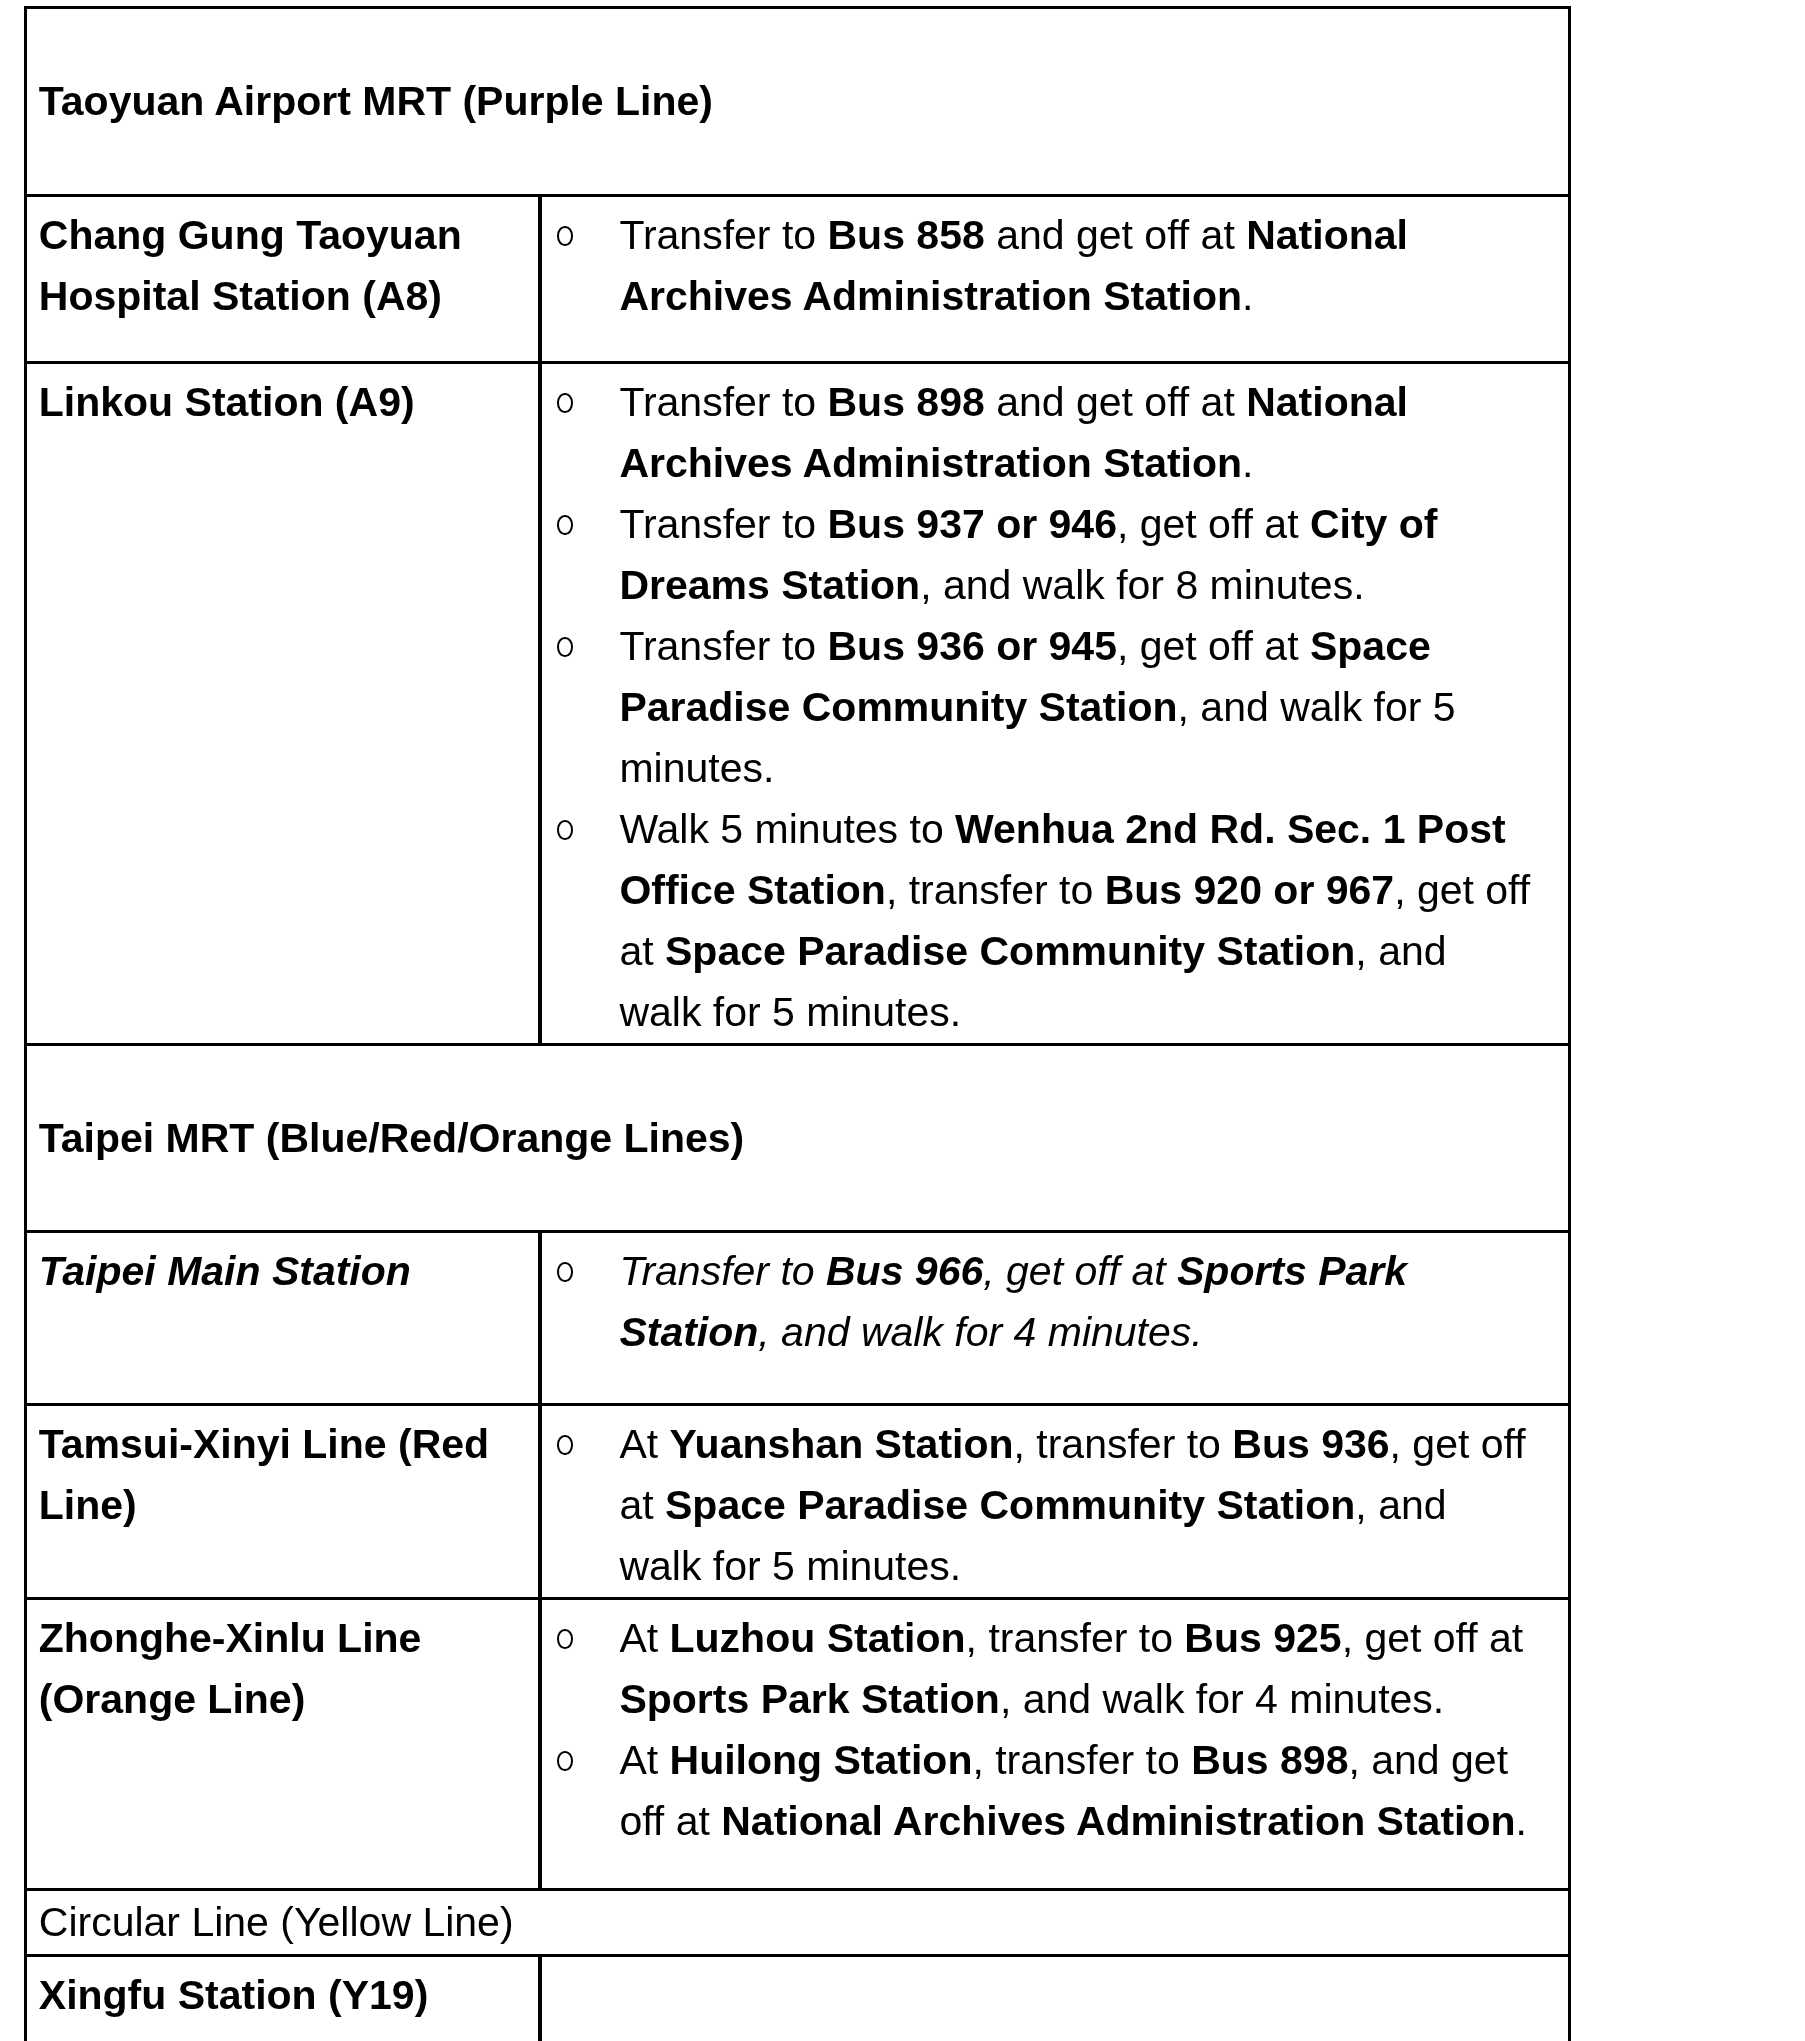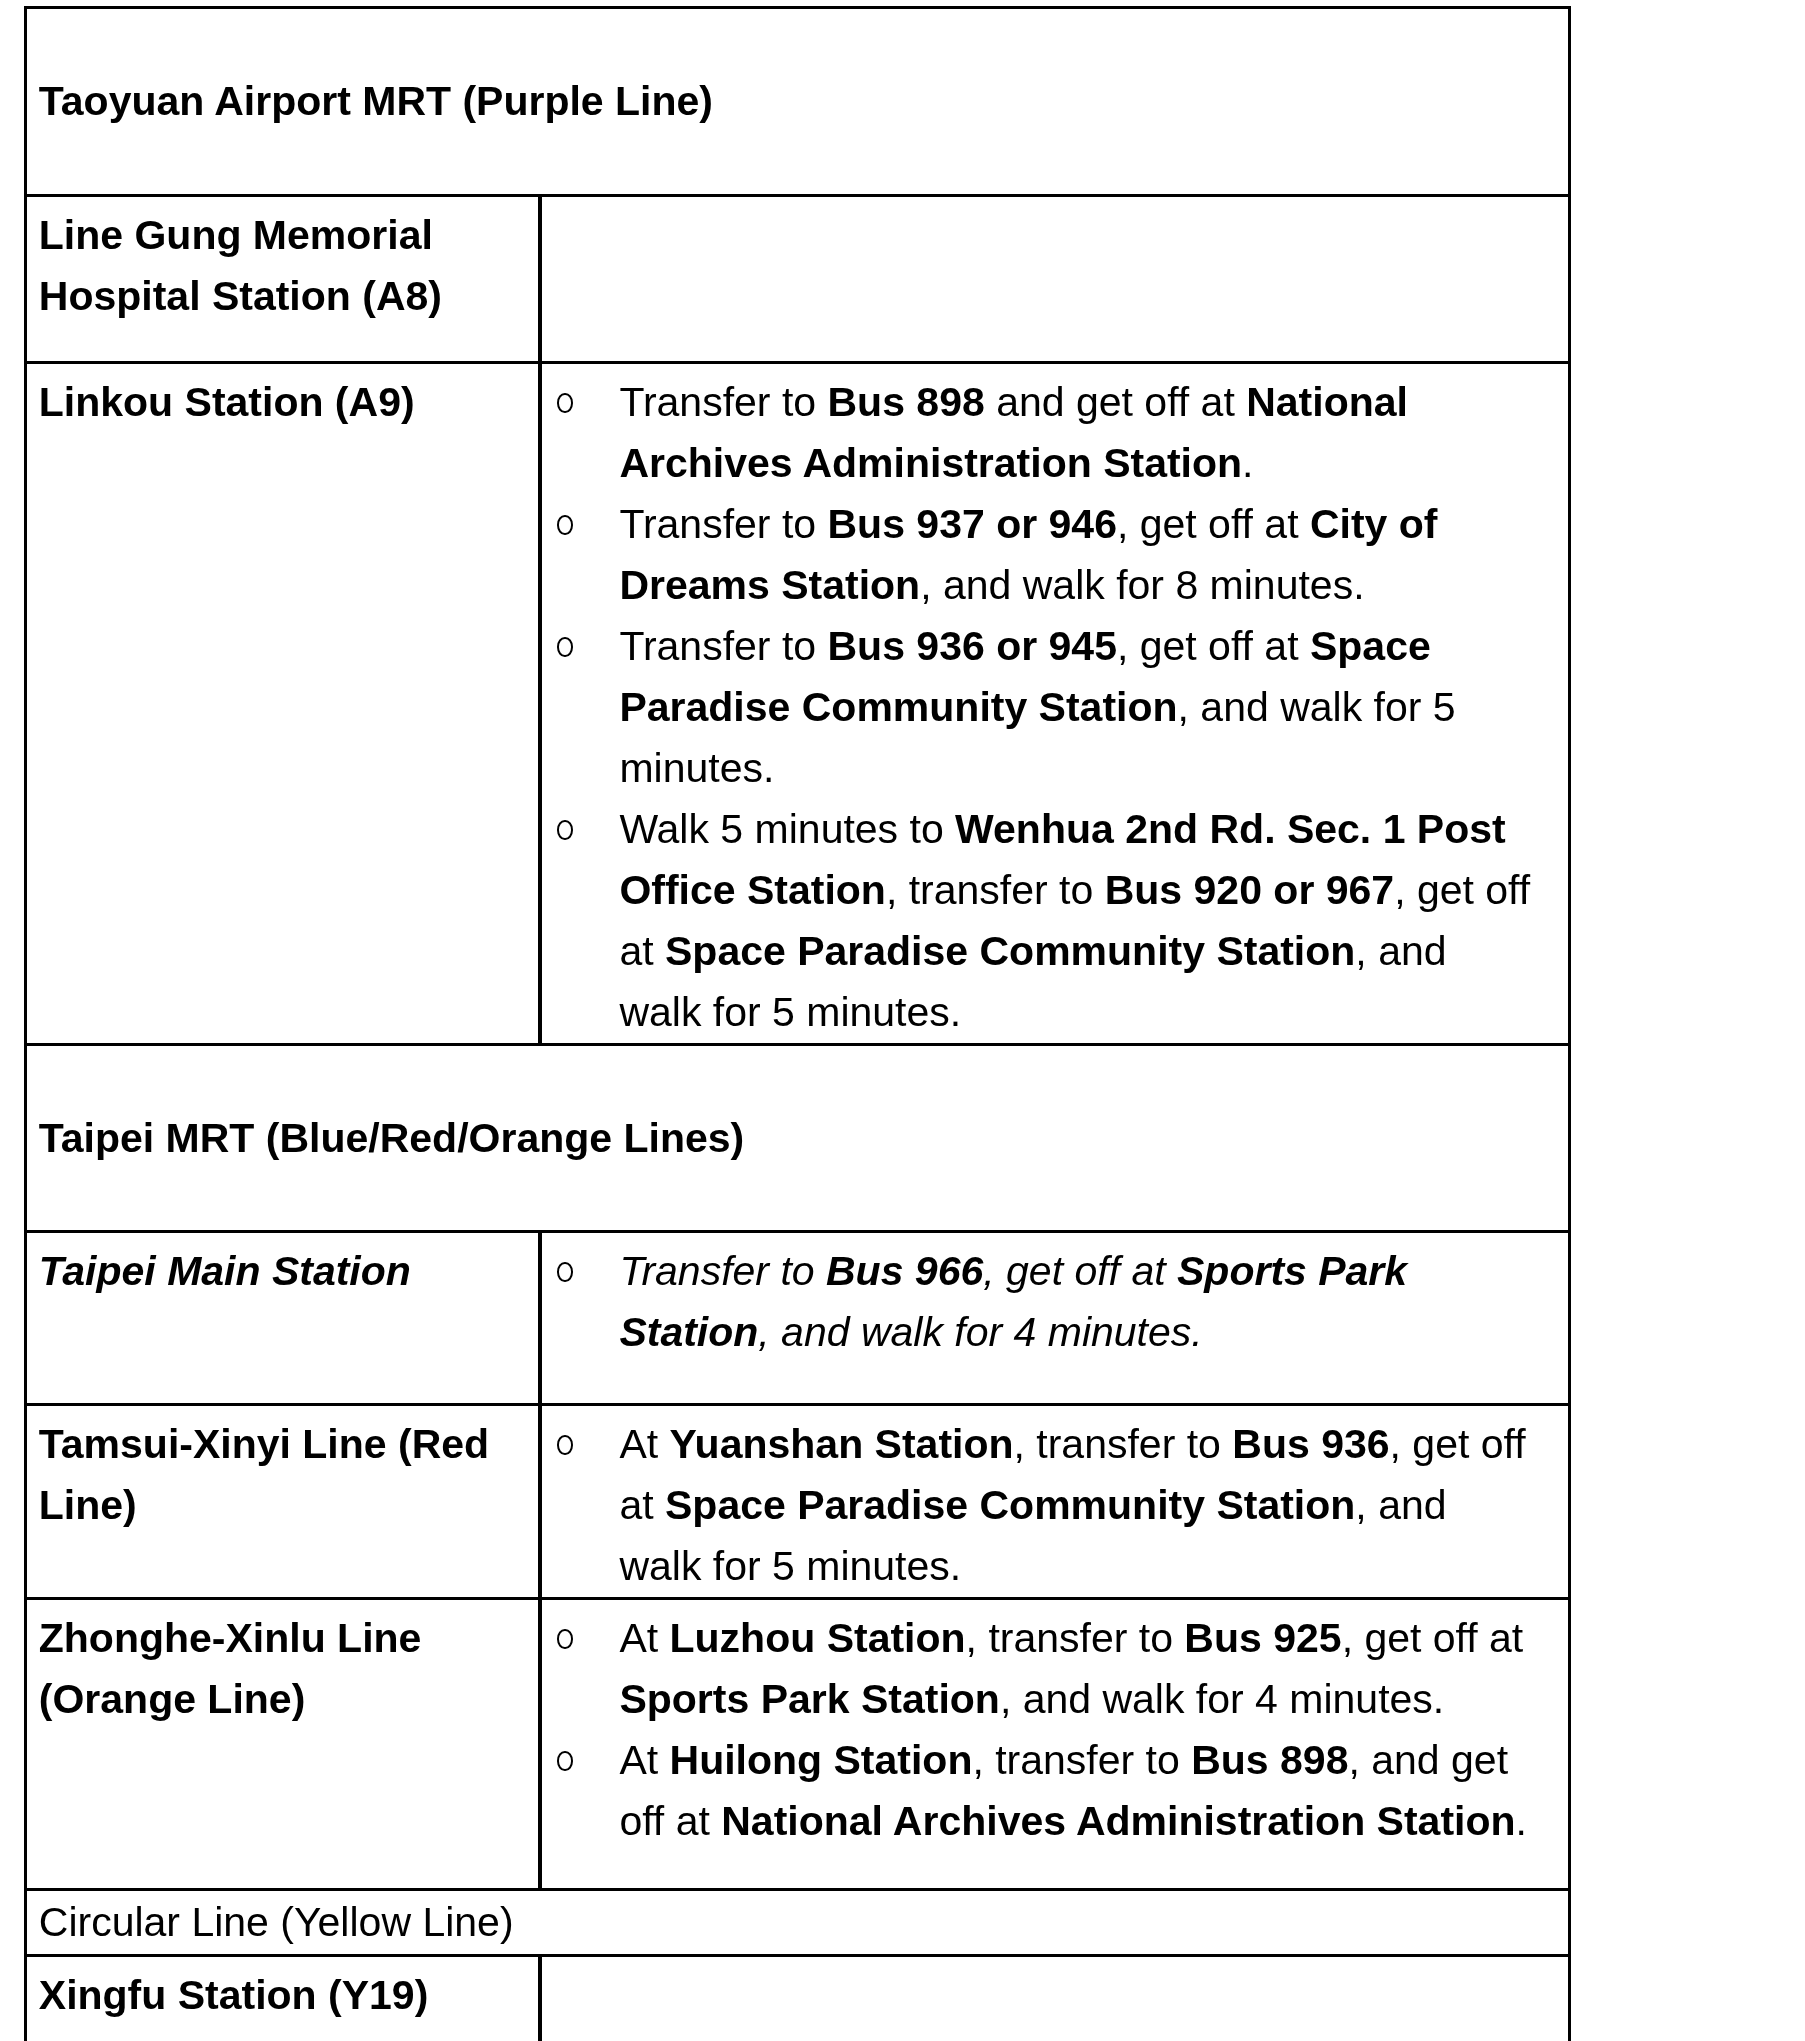--- a/index.html
+++ b/index.html
@@ -80,21 +80,26 @@
   }
 </style>
 </head>
 <body>
 
 <div class="doc-table">
     <div class="t-row section-row" style="min-height: 185px;">
       <div class="section-text"><span class="bold">Taoyuan Airport MRT (Purple Line)</span></div>
     </div>
     <div class="t-row" style="min-height: 167px;">
-      <div class="station-cell"><span class="bold">Line Gung Memorial Hospital Station (A8)</span></div>
+      <div class="station-cell"><span class="bold">Chang Gung Taoyuan Hospital Station (A8)</span></div>
+      <div class="directions-cell">
+        <ul class="directions-list">
+          <li class="direction-item"><span class="bullet-circle"></span><span><span>Transfer to </span><span class="bold">Bus 858</span><span> and get off at </span><span class="bold">National Archives Administration Station</span><span>.</span></span></li>
+        </ul>
+      </div>
     </div>
     <div class="t-row" style="min-height: 598px;">
       <div class="station-cell"><span class="bold">Linkou Station (A9)</span></div>
       <div class="directions-cell">
         <ul class="directions-list">
           <li class="direction-item"><span class="bullet-circle"></span><span><span>Transfer to </span><span class="bold">Bus 898</span><span> and get off at </span><span class="bold">National Archives Administration Station</span><span>.</span></span></li>
           <li class="direction-item"><span class="bullet-circle"></span><span><span>Transfer to </span><span class="bold">Bus 937 or 946</span><span>, get off at </span><span class="bold">City of Dreams Station</span><span>, and walk for 8 minutes.</span></span></li>
           <li class="direction-item"><span class="bullet-circle"></span><span><span>Transfer to </span><span class="bold">Bus 936 or 945</span><span>, get off at </span><span class="bold">Space Paradise Community Station</span><span>, and walk for 5 minutes.</span></span></li>
           <li class="direction-item"><span class="bullet-circle"></span><span><span>Walk 5 minutes to </span><span class="bold">Wenhua 2nd Rd. Sec. 1 Post Office Station</span><span>, transfer to </span><span class="bold">Bus 920 or 967</span><span>, get off at </span><span class="bold">Space Paradise Community Station</span><span>, and walk for 5 minutes.</span></span></li>
         </ul>

